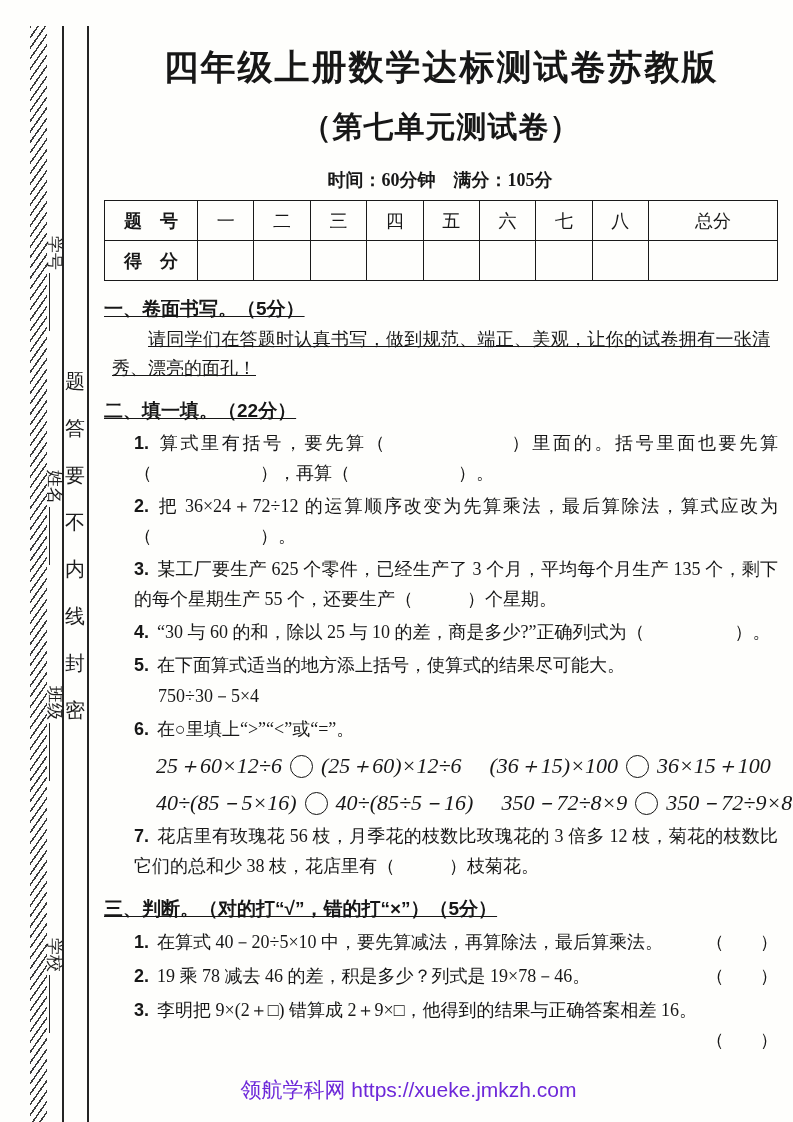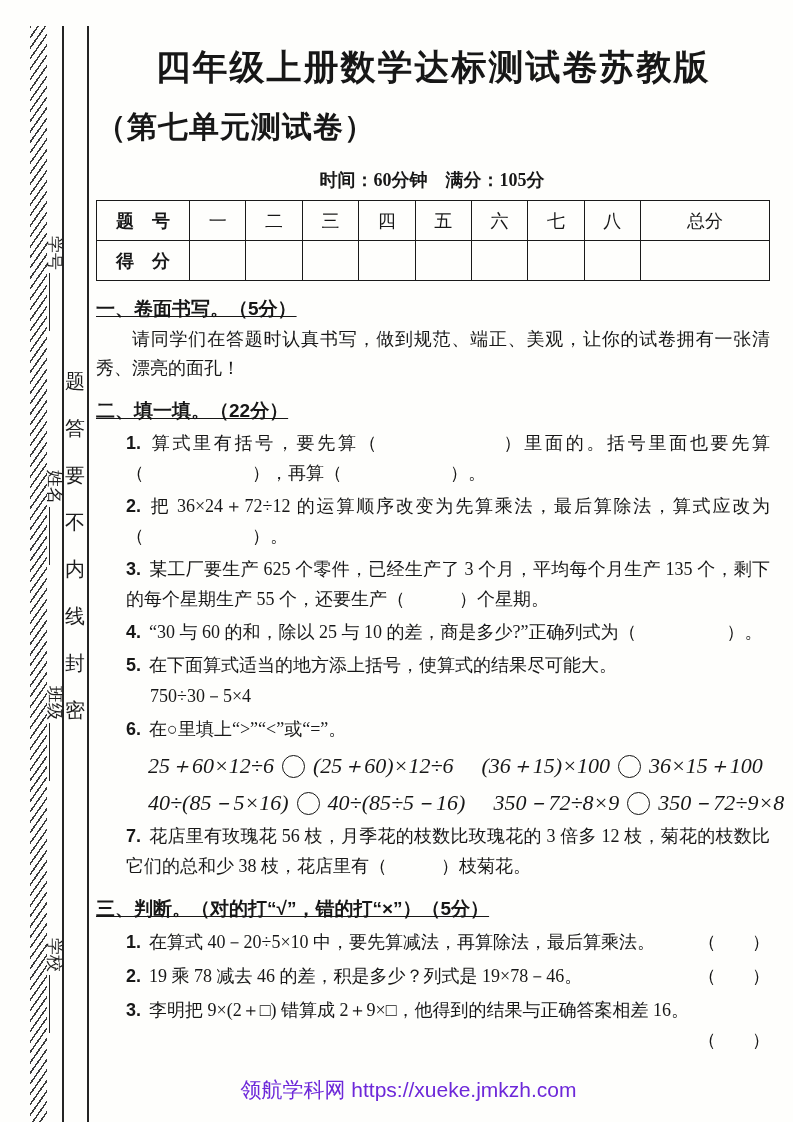--- a/index.html
+++ b/index.html
@@ -30,45 +30,45 @@
   .sl-0 { top: 236px; } .sl-1 { top: 470px; } .sl-2 { top: 686px; } .sl-3 { top: 938px; }
   .ul700 { display: inline-block; width: 58px; height: 4px; border-bottom: 1.4px solid #242424; margin-left: 3px; }
 
   .seal-col {
     position: absolute; left: 63px; top: 358px; width: 24px;
     text-align: center; font-size: 20px; line-height: 47px; color: #1c1c1c;
   }
   .seal-col span { display: block; }
 
   
-  .content { position: absolute; left: 96px; top: 0; width: 674px; }
+  .content { position: absolute; left: 104px; top: 0; width: 674px; }
 
   .title {
     margin: 44px 0 0; text-align: center;
     font-family: "Liberation Sans", "DejaVu Sans", sans-serif;
     font-weight: bold; font-size: 35px; letter-spacing: 2px;
   }
   .subtitle {
-    margin: 16px 0 0; 
+    margin: 16px 0 0; text-align: center;
     font-family: Liberation Serif, serif;
     font-weight: bold; font-size: 30px; letter-spacing: 1px;
   }
   .meta { margin-top: 20px; text-align: center; font-size: 18px; font-weight: bold; padding-right: 2px; }
 
   .score-table { border-collapse: collapse; width: 100%; margin-top: 8px; border-radius: 7px; }
   .score-table td { border: 1.6px solid #1a1a1a; height: 37px; text-align: center; font-size: 18px; }
   .score-table td.head-col { font-weight: bold; width: 90px; }
   .score-table td.total-col { width: 126px; }
 
   .sec-heading {
     margin-top: 13px; line-height: 29px;
     font-family: "Liberation Sans", "DejaVu Sans", sans-serif;
     font-weight: bold; font-size: 19px; text-decoration: underline;
   }
-  .para { margin: 2px 0 0; line-height: 29px; text-align: justify; text-indent: 2em; font-size: 18px; }
+  .para { margin: 2px 8px 0; line-height: 29px; text-align: justify; text-indent: 2em; font-size: 18px; text-decoration: underline; }
 
   .fill-item { margin: 3px 0 0 30px; line-height: 30px; text-align: justify; font-size: 18px; }
   .q-no {
     font-family: "Liberation Sans", "DejaVu Sans", sans-serif;
     font-weight: bold; margin-right: 8px; font-size: 18px;
   }
   .sub-expr { margin: 1px 0 0 54px; line-height: 30px; font-size: 18px; }
 
   .q6-row { margin: 7px 0 0 52px; line-height: 30px; font-size: 22px; white-space: nowrap; font-style: italic; }
   .compare-circle {

